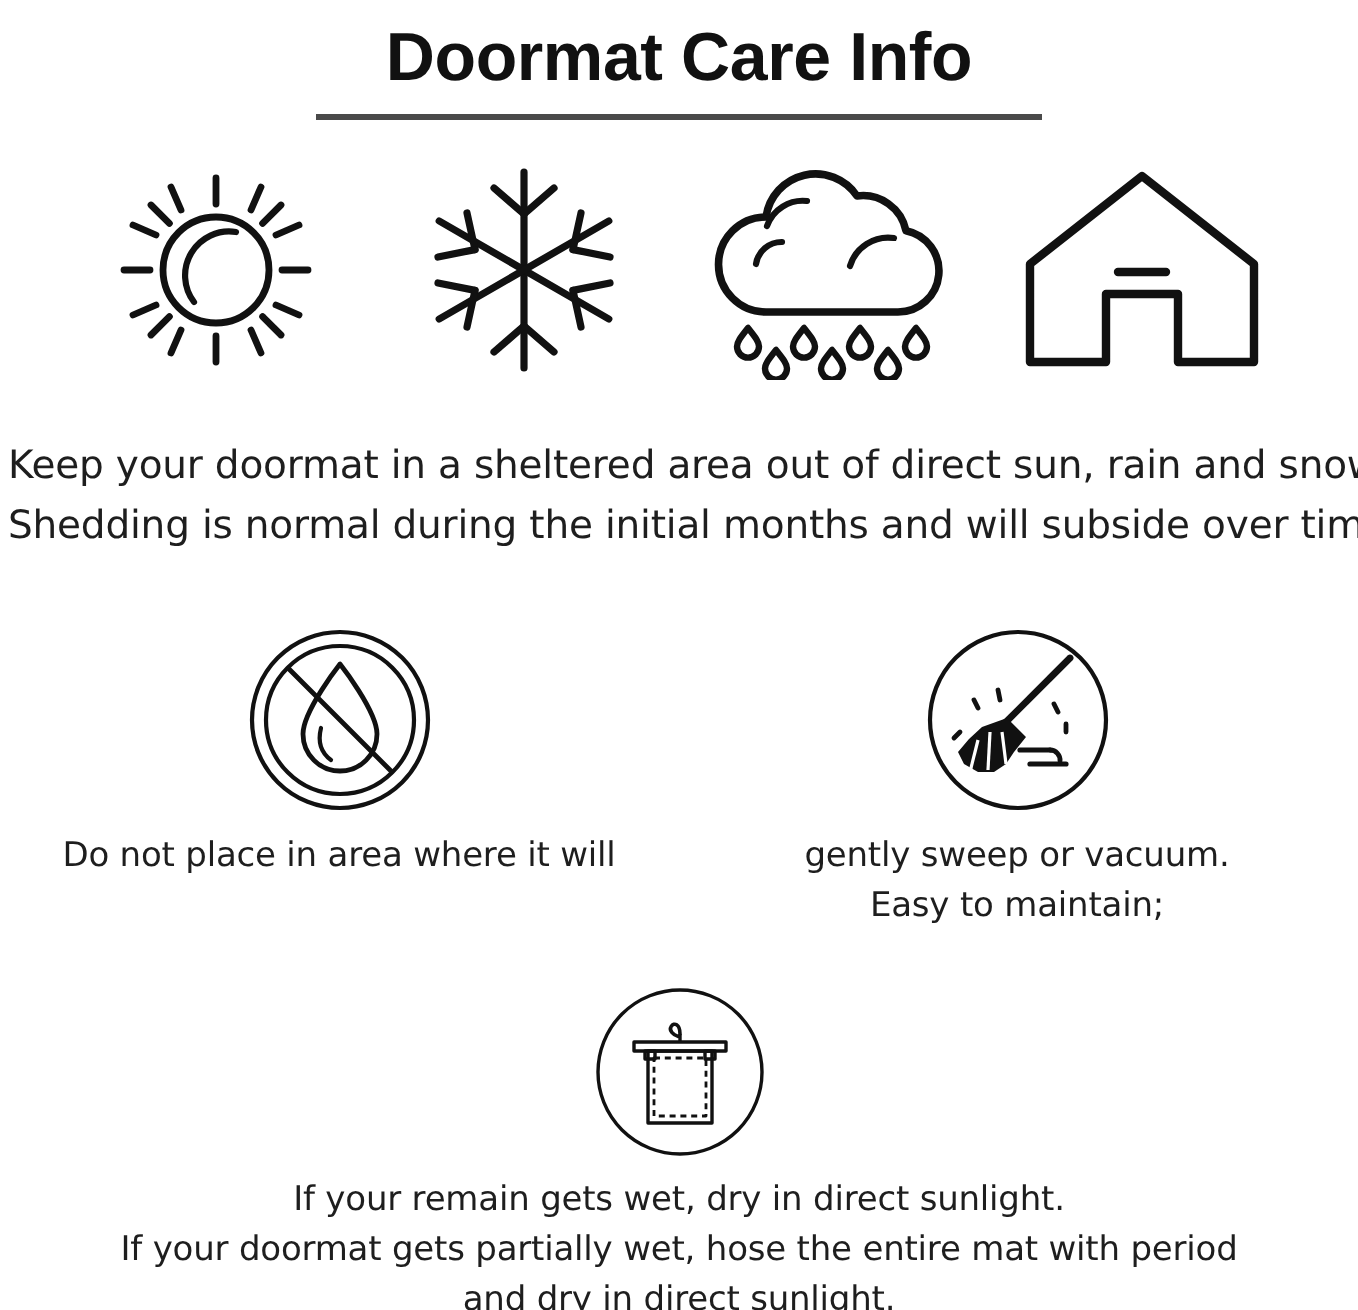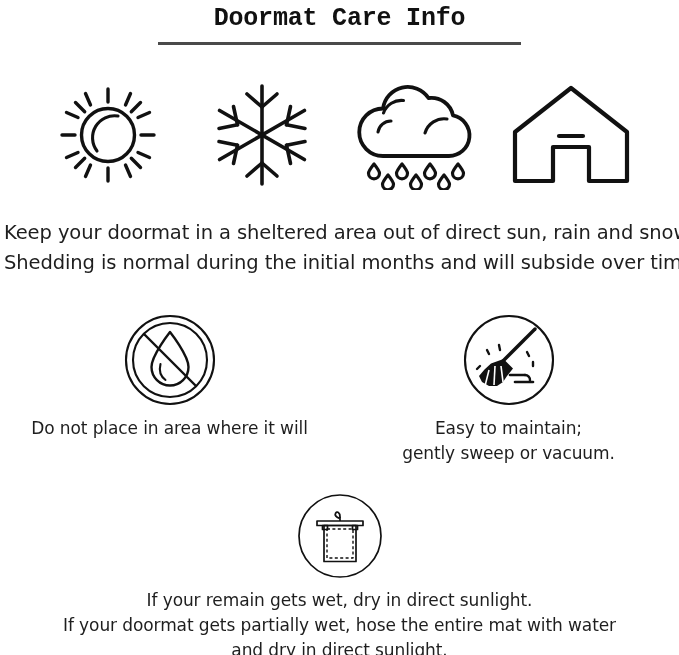--- a/index.html
+++ b/index.html
@@ -23,27 +23,27 @@
 
   
   .title-block {
     position: absolute;
     top: 0px;
     left: 0;
     width: 679px;
     text-align: center;
   }
   .title {
-    font-family: Liberation Mono, monospace;
-    font-size: 25px;
+    font-family: Liberation Sans, sans-serif;
+    font-size: 34px;
     font-weight: bold;
     letter-spacing: -0.2px;
     color: #111111;
     line-height: 36px;
-    margin: 0;
+    margin: 10px;
     padding-top: 1px;
   }
   .title-rule {
     width: 363px;
     height: 3px;
     background: #4a4a4a;
     margin: 5px auto 0 auto;
   }
 
   
@@ -277,22 +277,22 @@
           <path d="M62 61 a5 5 0 0 1 5 5.5" fill="none" stroke="#111111" stroke-width="2.4" stroke-linecap="round"></path>
 
           <line x1="24" y1="36" x2="26" y2="40" stroke="#111111" stroke-width="2.4" stroke-linecap="round"></line>
           <line x1="36" y1="31" x2="37" y2="36" stroke="#111111" stroke-width="2.4" stroke-linecap="round"></line>
           <line x1="64" y1="38" x2="66" y2="42" stroke="#111111" stroke-width="2.4" stroke-linecap="round"></line>
           <line x1="70" y1="48" x2="70" y2="52" stroke="#111111" stroke-width="2.4" stroke-linecap="round"></line>
           <line x1="17" y1="52" x2="14" y2="55" stroke="#111111" stroke-width="2.4" stroke-linecap="round"></line>
         </svg>
       </div>
       <div class="care-caption">
+        <div>gently sweep or vacuum.</div>
         <div>Easy to maintain;</div>
-        <div>gently sweep or vacuum.</div>
       </div>
     </div>
 
   </div>
 
   <div class="dry-block">
     <div class="dry-icon">
       <svg width="86" height="86" viewBox="0 0 86 86" fill="none" stroke="#111111" stroke-width="1.7" stroke-linejoin="round">
         <circle cx="43" cy="43" r="41"></circle>
 
@@ -303,18 +303,18 @@
 
         <rect x="25.5" y="32.5" width="5" height="4"></rect>
         <rect x="55.5" y="32.5" width="5" height="4"></rect>
 
         <rect x="27" y="32.5" width="32" height="36"></rect>
         <rect x="30" y="36" width="26" height="29" stroke-dasharray="3 2.4" stroke-width="1.4"></rect>
       </svg>
     </div>
     <div class="dry-caption">
       <div>If your remain gets wet, dry in direct sunlight.</div>
-      <div>If your doormat gets partially wet, hose the entire mat with water</div>
+      <div>If your doormat gets partially wet, hose the entire mat with period</div>
       <div>and dry in direct sunlight.</div>
     </div>
   </div>
 
 </div>
 
 </body></html>

